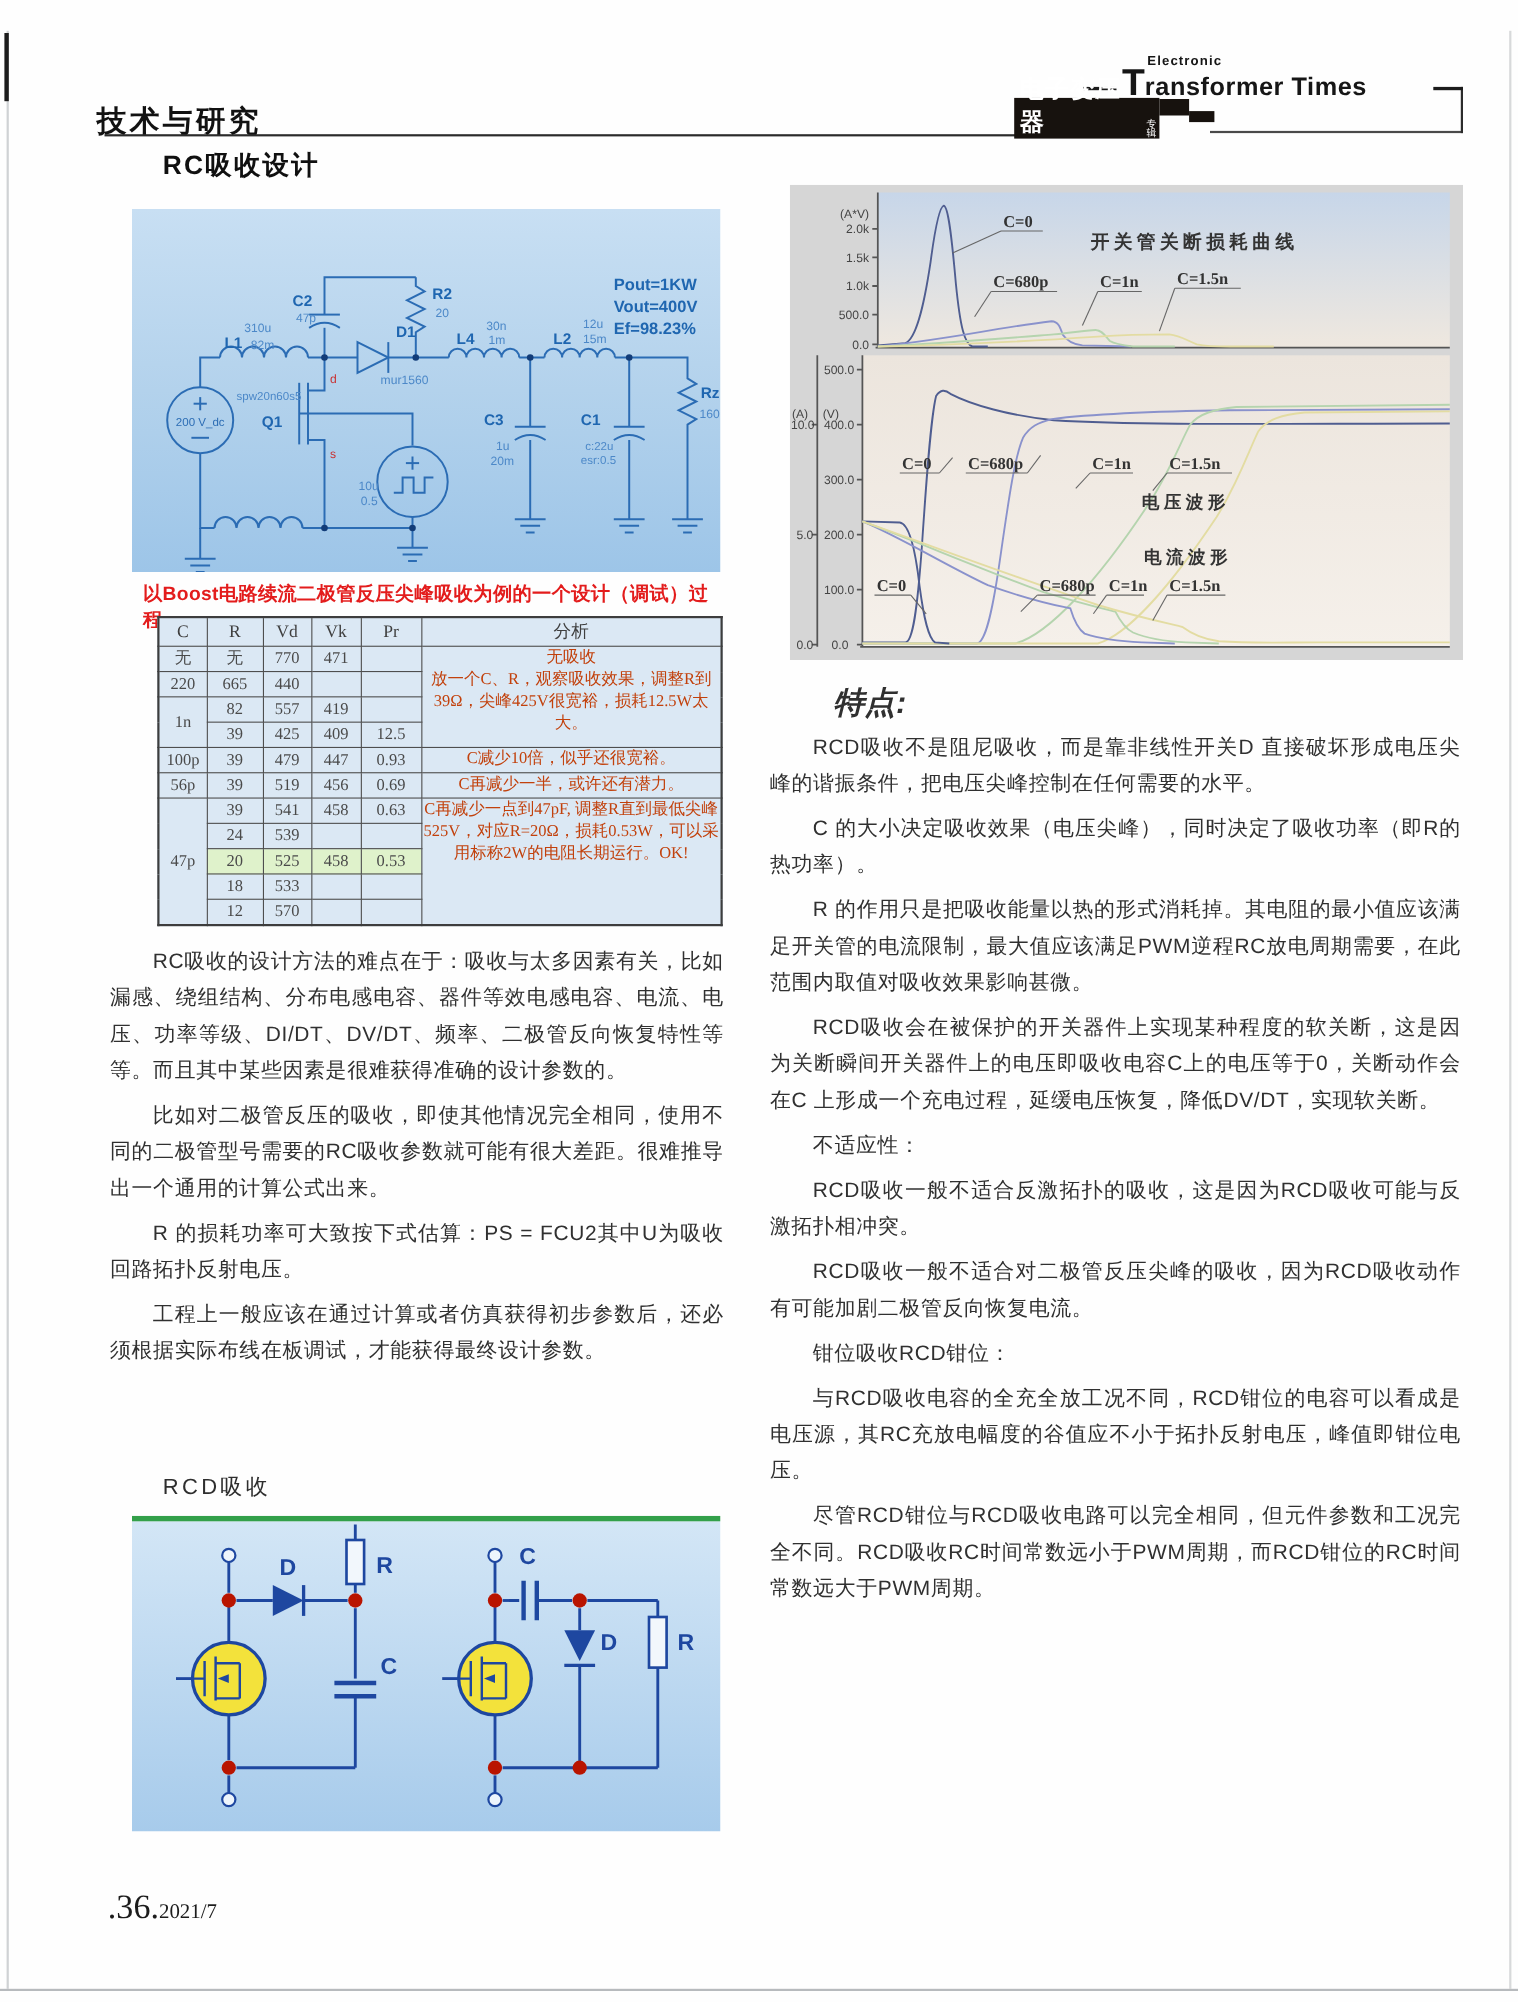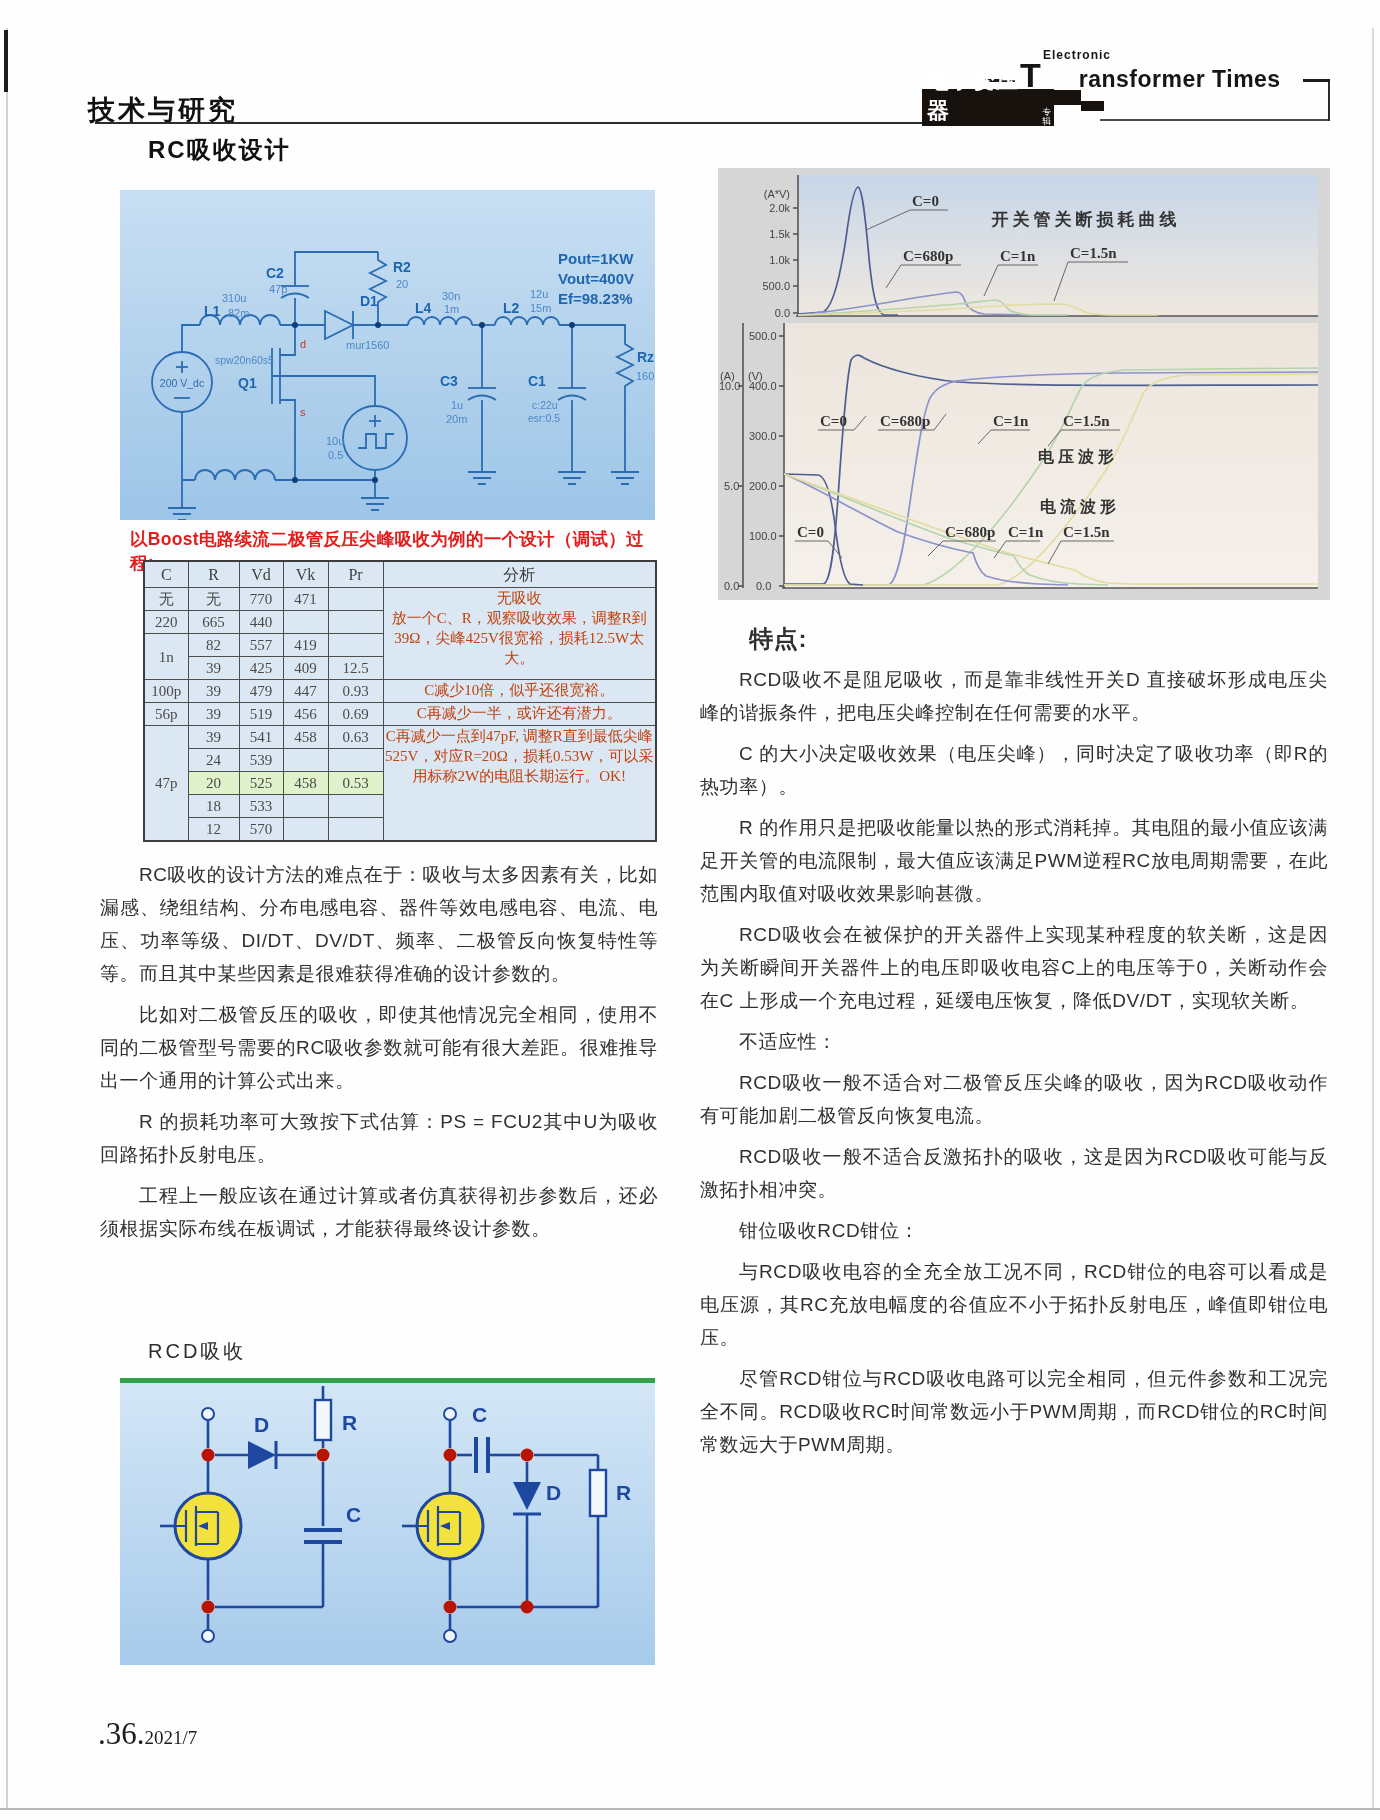--- a/index.html
+++ b/index.html
@@ -14,42 +14,42 @@
   
   .section-title{left:88px;top:92px;font-size:27px;font-weight:bold;color:#111;letter-spacing:3px;}
   .rule1{left:95px;top:122px;width:830px;height:2px;background:#2b2b2b;}
   .rule2{left:1100px;top:119px;width:230px;height:2px;background:#4a4a4a;}
   .vconn{left:1328px;top:79px;width:2px;height:42px;background:#2b2b2b;}
   .dash-l{left:985px;top:79px;width:30px;height:3px;background:#1c1c1c;}
   .dash-r{left:1303px;top:79px;width:27px;height:3px;background:#1c1c1c;}
   .brand-small{left:1043px;top:48px;font-size:12px;font-weight:bold;color:#161616;letter-spacing:1px;}
   .brand-line{left:1020px;top:56px;color:#161616;white-space:nowrap;}
   .brand-line .bigT{font-size:34px;font-weight:bold;}
-  .brand-line .rest{font-size:23px;font-weight:bold;letter-spacing:0.5px;margin-left:38px;}
+  .brand-line .rest{font-size:23px;font-weight:bold;letter-spacing:0.5px;}
   .banner{left:922px;top:89px;width:132px;height:37px;background:#17120e;color:#fff;
           display:flex;align-items:flex-end;}
   .banner .cn{font-size:22px;font-weight:bold;letter-spacing:1px;padding-left:5px;}
   .banner .sub{font-size:9px;line-height:9px;width:12px;color:#fff;margin-left:2px;}
   .step1{left:1054px;top:90px;width:27px;height:15px;background:#17120e;}
   .step2{left:1081px;top:101px;width:23px;height:10px;background:#17120e;}
   
   .h-rc{left:148px;top:134px;font-size:24px;font-weight:bold;color:#101010;letter-spacing:2px;}
   .caption-red{left:130px;top:527px;width:525px;font-size:17.5px;font-weight:bold;color:#e31c1c;letter-spacing:0.3px;}
   .tblwrap{left:143px;top:560px;}
   table.data{border-collapse:collapse;table-layout:fixed;width:512px;background:#dbe8f4;
              font-family:"Liberation Serif",serif;color:#4a4a4a;border:2px solid #3d3d3d;}
   table.data td,table.data th{border:1px solid #4e4e4e;text-align:center;font-size:15px;
              height:22px;padding:0;line-height:20px;}
   table.data th{height:25px;font-size:16px;font-weight:normal;color:#3f3f3f;}
   td.ana{text-align:left;padding:1px 5px;font-size:14.5px;line-height:21.5px;vertical-align:top;color:#c2410c;}
   .hl{background:#dff2cb;}
   .para{color:#303030;}
   .para p{margin:0 0 8px;text-indent:2.05em;text-align:justify;line-height:33px;
           font-size:19px;letter-spacing:0.6px;}
-  .para p.subhead{font-weight:bold;font-size:24px;}
+  .para p.subhead{font-weight:bold;font-size:28px;font-style:italic;}
   .lpara{left:100px;top:858px;width:558px;}
   .h-rcd{left:148px;top:1338px;font-size:20px;color:#2e2e2e;letter-spacing:3px;}
   .rpara{left:700px;top:622px;width:628px;}
   
   .pageno{left:98px;top:1716px;font-family:"Liberation Serif",serif;color:#1c1c1c;}
   .pageno .big{font-size:31px;}
   .pageno .small{font-size:19px;}
 </style>
 </head>
 <body>
@@ -528,20 +528,20 @@
     </g>
   </svg>
 
   <div class="abs rpara para">
     <p class="subhead">特点:</p>
     <p>RCD吸收不是阻尼吸收，而是靠非线性开关D 直接破坏形成电压尖峰的谐振条件，把电压尖峰控制在任何需要的水平。</p>
     <p>C 的大小决定吸收效果（电压尖峰），同时决定了吸收功率（即R的热功率）。</p>
     <p>R 的作用只是把吸收能量以热的形式消耗掉。其电阻的最小值应该满足开关管的电流限制，最大值应该满足PWM逆程RC放电周期需要，在此范围内取值对吸收效果影响甚微。</p>
     <p>RCD吸收会在被保护的开关器件上实现某种程度的软关断，这是因为关断瞬间开关器件上的电压即吸收电容C上的电压等于0，关断动作会在C 上形成一个充电过程，延缓电压恢复，降低DV/DT，实现软关断。</p>
     <p>不适应性：</p>
+    <p>RCD吸收一般不适合反激拓扑的吸收，这是因为RCD吸收可能与反激拓扑相冲突。</p>
     <p>RCD吸收一般不适合对二极管反压尖峰的吸收，因为RCD吸收动作有可能加剧二极管反向恢复电流。</p>
-    <p>RCD吸收一般不适合反激拓扑的吸收，这是因为RCD吸收可能与反激拓扑相冲突。</p>
     <p>钳位吸收RCD钳位：</p>
     <p>与RCD吸收电容的全充全放工况不同，RCD钳位的电容可以看成是电压源，其RC充放电幅度的谷值应不小于拓扑反射电压，峰值即钳位电压。</p>
     <p>尽管RCD钳位与RCD吸收电路可以完全相同，但元件参数和工况完全不同。RCD吸收RC时间常数远小于PWM周期，而RCD钳位的RC时间常数远大于PWM周期。</p>
   </div>
 
 </div>
 
 </body></html>

